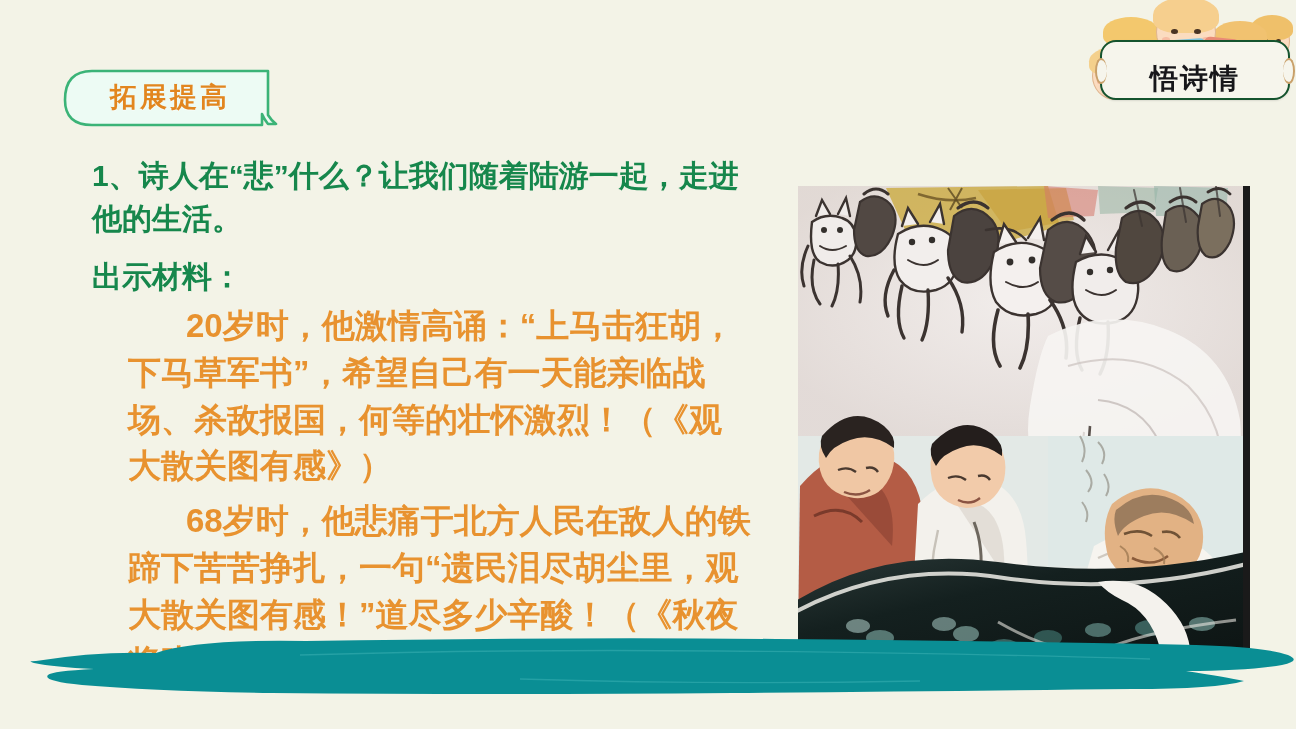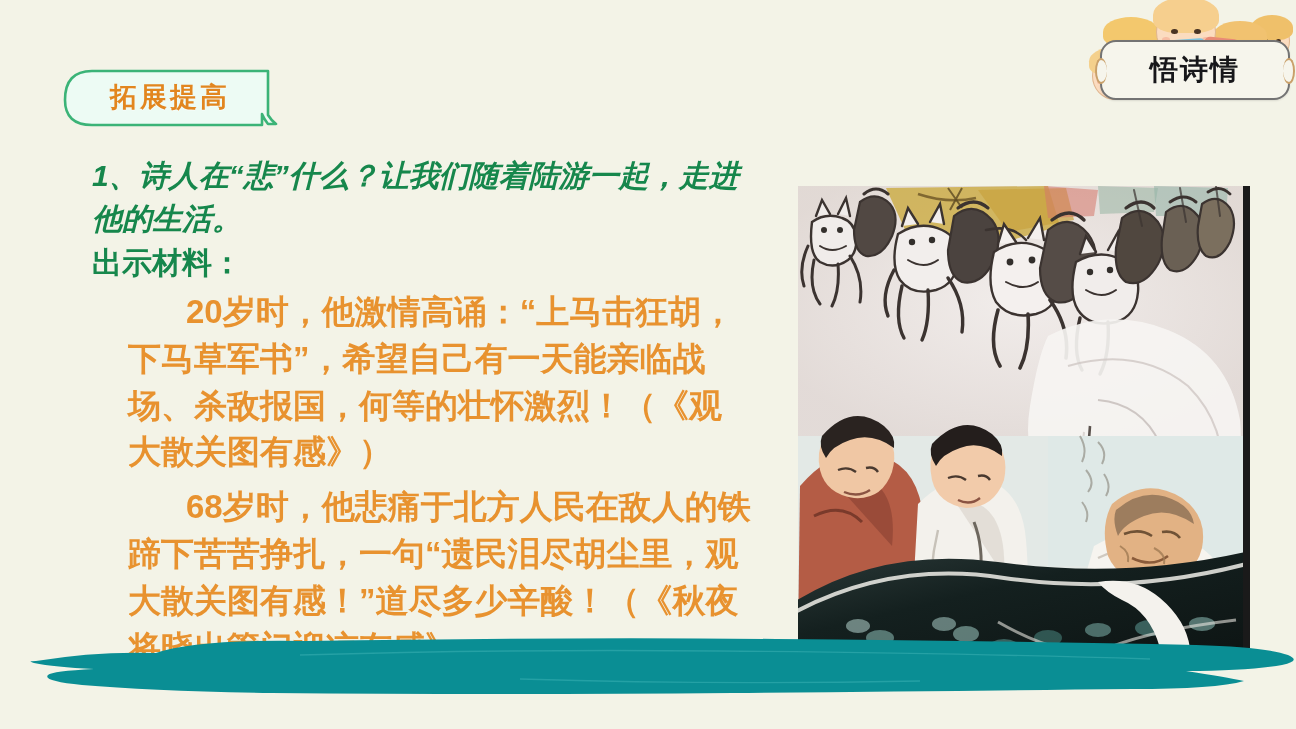--- a/index.html
+++ b/index.html
@@ -47,22 +47,22 @@
   #kid-far-right{left:176px;top:20px;width:34px;height:40px;z-index:2;}
   #kid-far-right .hair{background:#efc06a;}
   .scarf{position:absolute;border-radius:6px;z-index:5;}
   #scarf-blue{left:66px;top:40px;width:62px;height:18px;background:#7fc3df;transform:rotate(-4deg);}
   #scarf-red{left:126px;top:38px;width:36px;height:14px;background:#e98b76;transform:rotate(6deg);}
   #scarf-pink{left:24px;top:56px;width:34px;height:12px;background:#f1a8b4;transform:rotate(-6deg);}
   #scarf-tan{left:108px;top:54px;width:38px;height:14px;background:#f0c489;transform:rotate(3deg);}
 
   #badge-plate{
     position:absolute;left:22px;top:40px;width:186px;height:56px;
-    background:#f6f5ec;border:2px solid #737373;border-radius:16px;
-    z-index:6;display:flex;align-items:center;justify-content:center;
+    background:#f6f5ec;border:2px solid #14532d;border-radius:16px;
+    z-index:6;display:flex;align-items:flex-end;justify-content:center;
     box-shadow:0 1px 2px rgba(0,0,0,.10);
   }
   #badge-plate::before,#badge-plate::after{
     content:"";position:absolute;width:10px;height:22px;background:#f6f5ec;
     border:2px solid #c9a06a;border-radius:50%;top:16px;
   }
   #badge-plate::before{left:-7px;border-right:none;}
   #badge-plate::after{right:-7px;border-left:none;}
   #badge-text{
     font-size:28px;font-weight:bold;color:#17171a;letter-spacing:2px;
@@ -86,21 +86,21 @@
   }
   .para{margin:0 0 4px 0;}
   .green{
     color:#16874c;font-size:30px;font-weight:bold;line-height:1.42;
     letter-spacing:0px;
   }
   .orange{
     color:#e8922f;font-size:33px;font-weight:bold;line-height:1.42;
     letter-spacing:0px;text-indent:58px;margin-left:36px;
   }
-  #q-line{margin-bottom:2px;font-style:italic;}
+  #q-line{margin-bottom:16px;}
   #material-line{}
   #para-20{margin-bottom:8px;}
 
   
   #painting-figure{
     position:absolute;left:758px;top:170px;width:445px;height:462px;
     border-right:7px solid #1a1a1a;
     background:#e9e2dc;
     overflow:hidden;
   }

